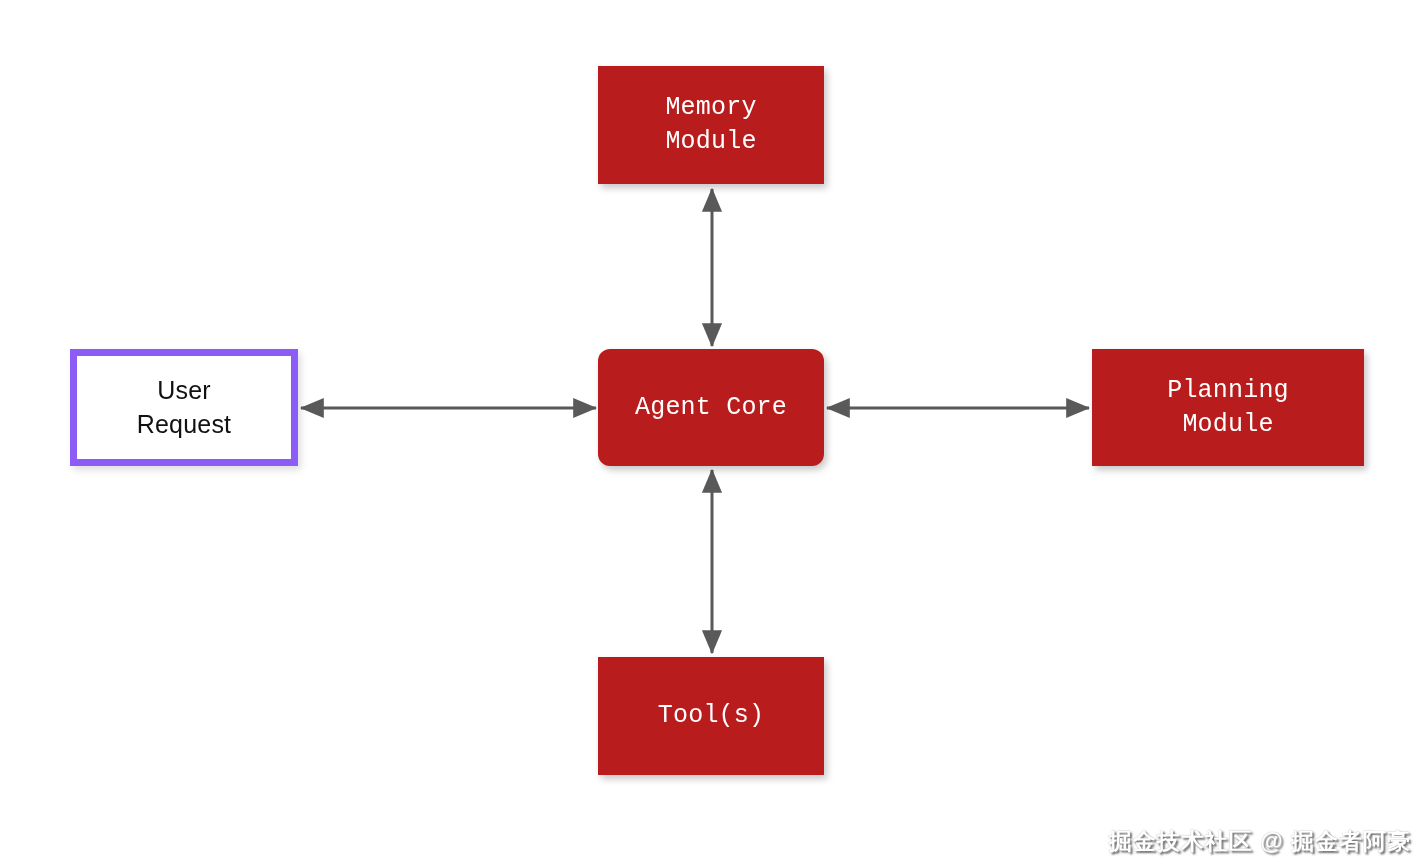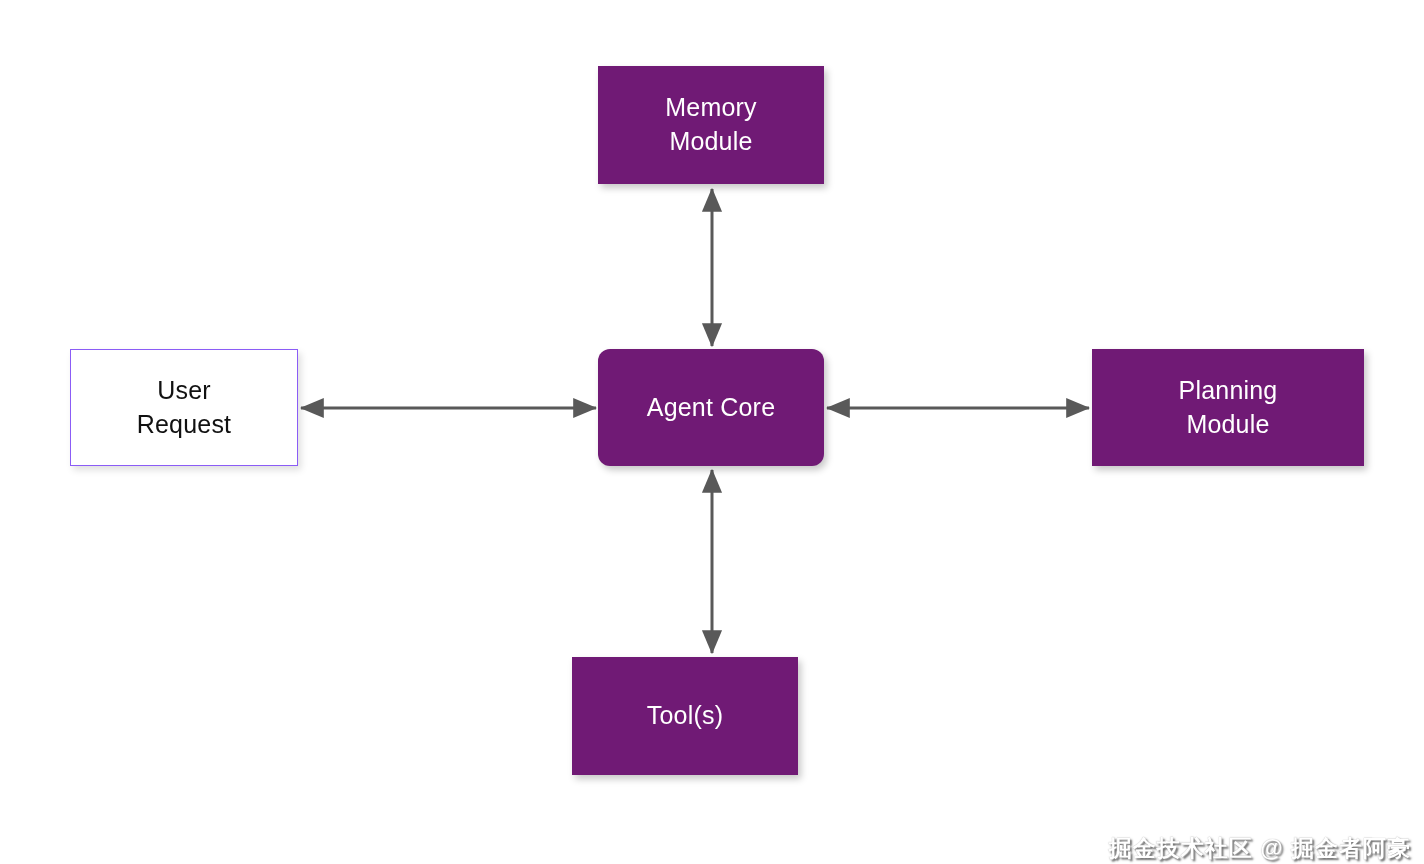--- a/index.html
+++ b/index.html
@@ -23,40 +23,41 @@
   }
   .node {
     position: absolute;
     display: flex;
     align-items: center;
     justify-content: center;
     text-align: center;
     box-sizing: border-box;
   }
   .node-green {
-    background: #701a75;
+    background: #b91c1c;
     color: #ffffff;
     box-shadow: 3px 4px 7px rgba(0,0,0,0.22);
+    font-family: Liberation Mono, monospace;
   }
   .node-white {
     background: #ffffff;
     color: #111111;
-    border: 1px solid #8b5cf6;
+    border: 7px solid #8b5cf6;
     box-shadow: 3px 4px 7px rgba(0,0,0,0.13);
   }
   .node-label {
     font-size: 25px;
     line-height: 1.35;
     white-space: pre-line;
     letter-spacing: 0.2px;
   }
   .watermark {
     position: absolute;
     right: 13px;
-    bottom: 0;
+    bottom: 7px;
     font-size: 23px;
     font-weight: bold;
     color: #ffffff;
     letter-spacing: 1px;
     text-shadow:
       0 0 1px rgba(140,140,140,0.85),
       2px 2px 2px rgba(75,75,75,0.8);
   }
 </style>
 </head>
@@ -88,19 +89,19 @@
 
   <div class="node node-green" style="left:598px; top:349px; width:226px; height:117px;border-radius:12px;">
     <span class="node-label">Agent Core</span>
   </div>
 
   <div class="node node-green" style="left:1092px; top:349px; width:272px; height:117px;">
     <span class="node-label">Planning
 Module</span>
   </div>
 
-  <div class="node node-green" style="left:572px; top:657px; width:226px; height:118px;">
+  <div class="node node-green" style="left:598px; top:657px; width:226px; height:118px;">
     <span class="node-label">Tool(s)</span>
   </div>
 
   <div class="watermark">掘金技术社区 @ 掘金者阿豪</div>
 
 </div>
 
 </body></html>

